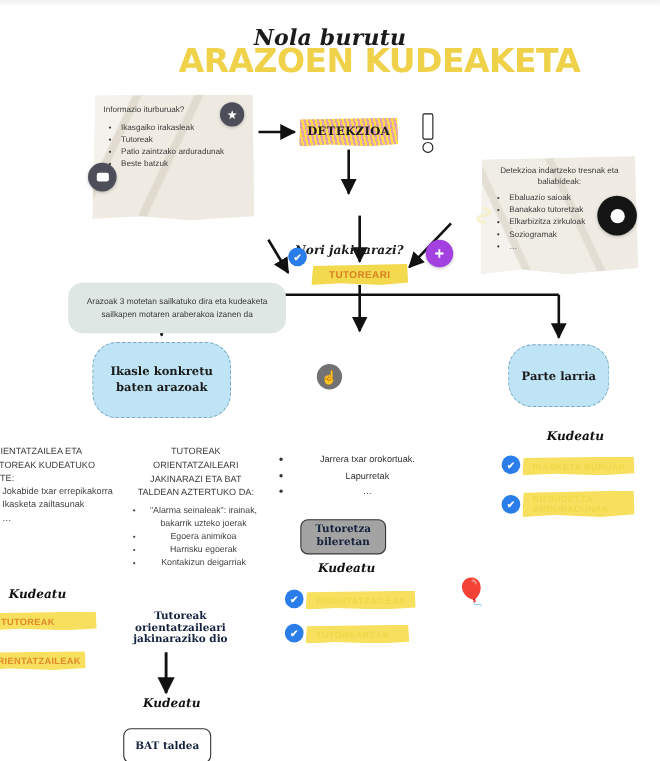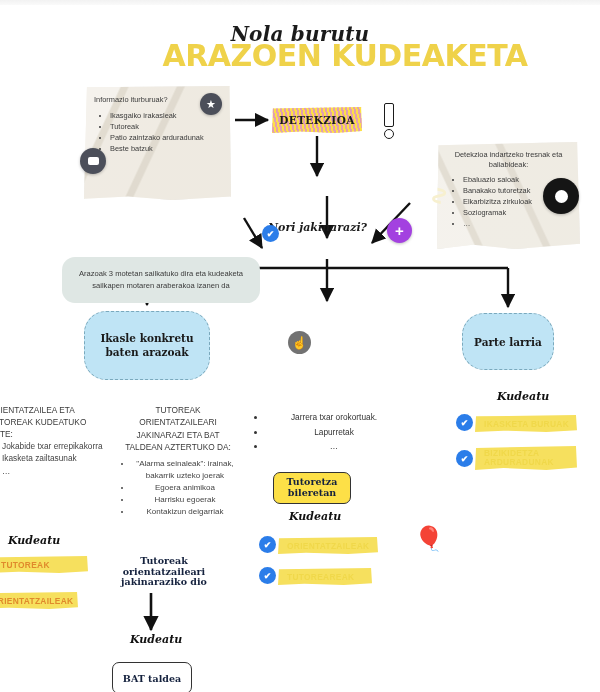--- a/index.html
+++ b/index.html
@@ -169,21 +169,21 @@
     clip-path:polygon(1% 8%,99% 0%,100% 90%,70% 100%,28% 92%,0% 100%);
     background:#f6e05e;padding-left:9px;box-sizing:border-box;
   }
   .hl.orange{color:#e08a2c;}
   .hl.yellow-on{color:#f0d84a;}
   .hl.wide{width:96px;}
 
   
   .tb-box{
     left:273px;top:472px;width:76px;height:30px;
-    border:1.3px solid #333;border-radius:7px;background:#fde047;
+    border:1.3px solid #333;border-radius:7px;background:#a3a3a3;
     display:flex;align-items:center;justify-content:center;text-align:center;
     font-family:"DejaVu Serif", serif;font-weight:700;font-size:9.5px;
     line-height:1.15;color:#14213d;
   }
   .bat-box{
     left:112px;top:662px;width:78px;height:30px;
     border:1.3px solid #333;border-radius:7px;background:#fff;
     display:flex;align-items:center;justify-content:center;
     font-family:"DejaVu Serif", serif;font-weight:700;font-size:9.5px;color:#14213d;
   }
@@ -272,20 +272,21 @@
   <div class="abs detekzioa">DETEKZIOA</div>
   <div class="abs exclam">
     <div class="bar"></div>
       <div class="dot"></div>
   </div>
 
   <div class="abs grey-pill">Arazoak 3 motetan sailkatuko dira eta kudeaketa sailkapen motaren araberakoa izanen da</div>
 
   <div class="abs script nori">Nori jakinarazi?</div>
 
+  <div class="abs tutoreari">TUTOREARI</div>
   <div class="abs seal" style="left:262px;top:225px;width:17px;height:17px;">✔</div>
 
   <div class="abs bubble b1">Ikasle konkretu baten arazoak</div>
   <div class="abs bubble b3">Parte larria</div>
   <div class="abs tapcursor">☝</div>
 
   <div class="abs col col-left">
     <div class="hd">ORIENTATZAILEA ETA TUTOREAK KUDEATUKO DUTE:</div>
     <ul>
       <li>Jokabide txar errepikakorra</li>

